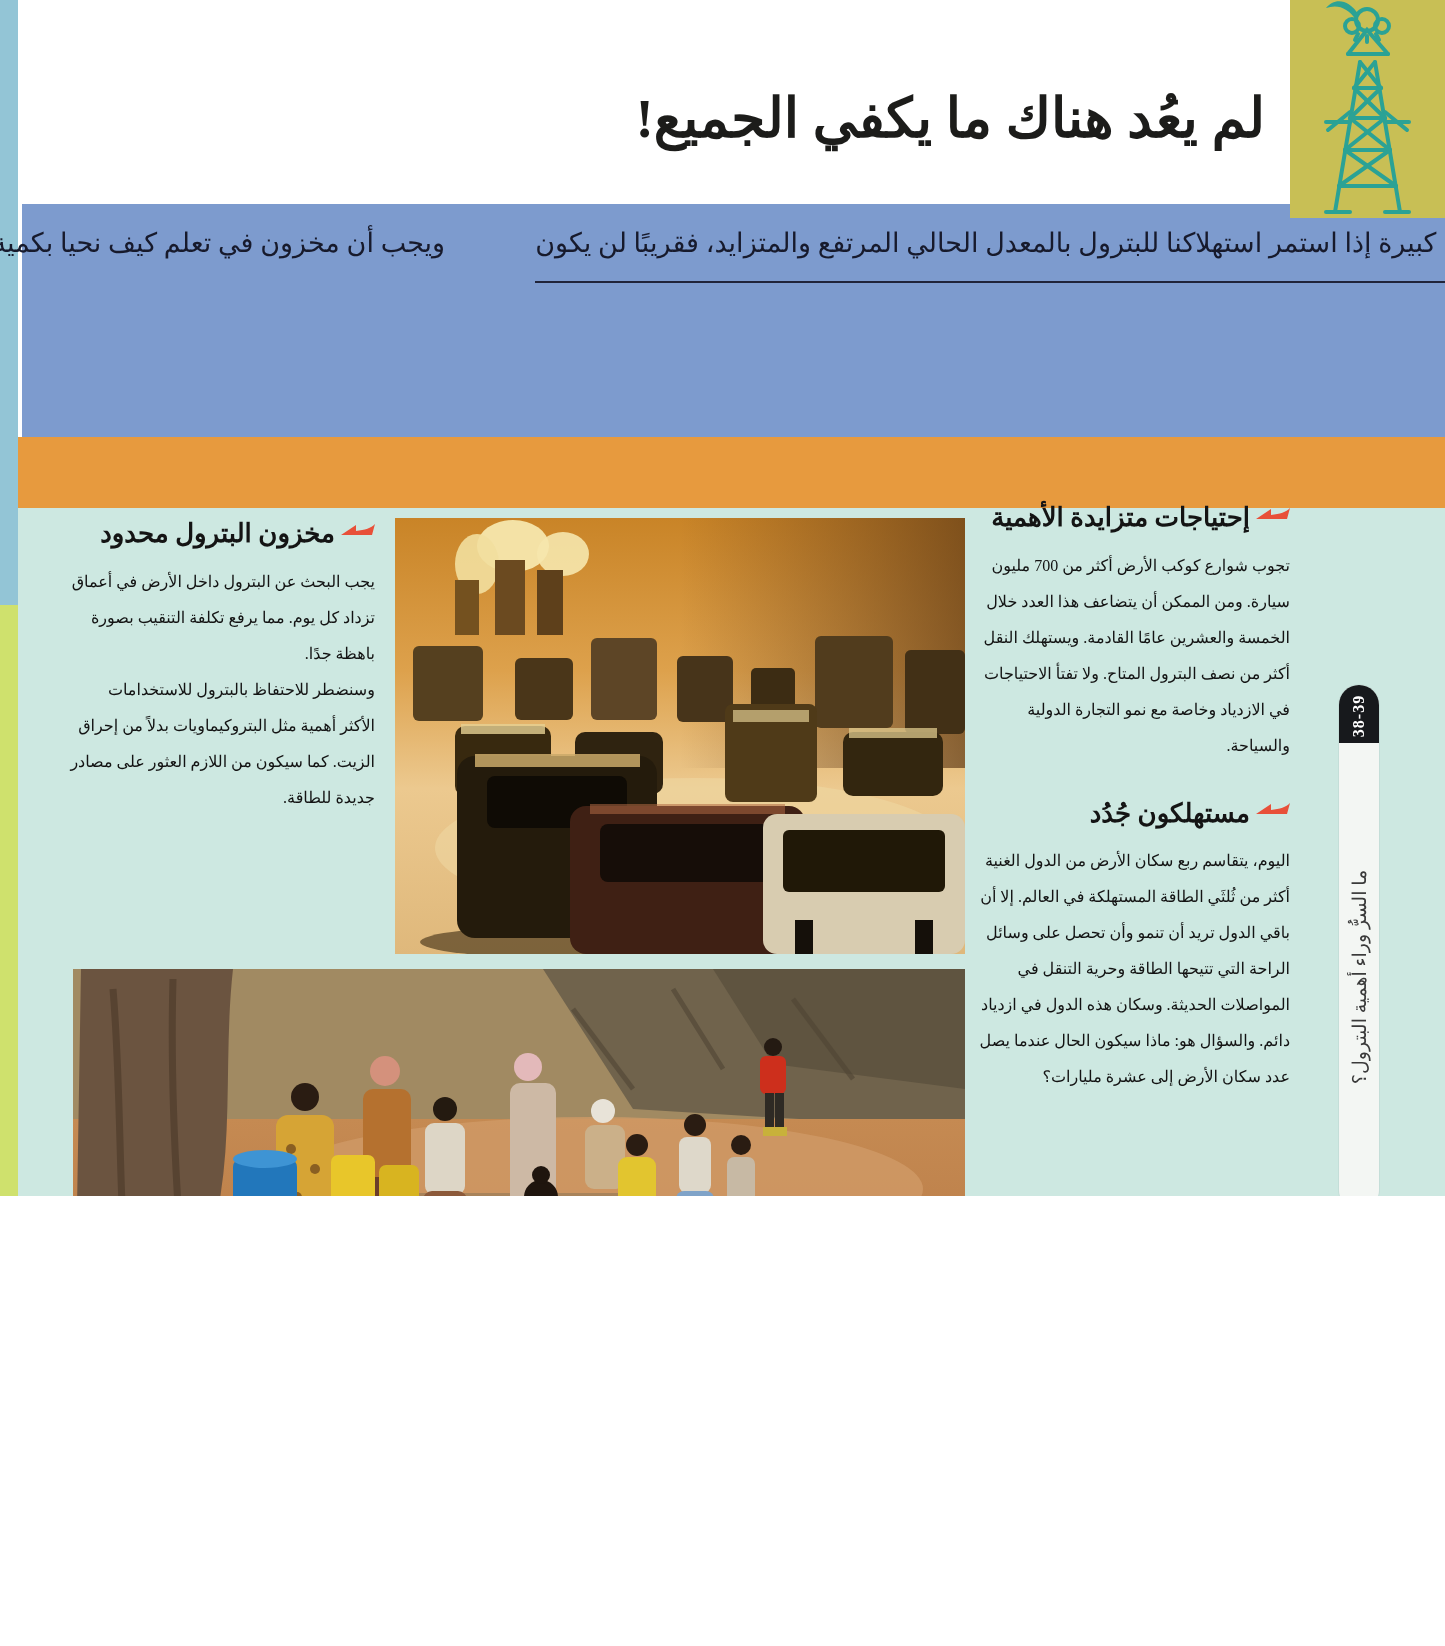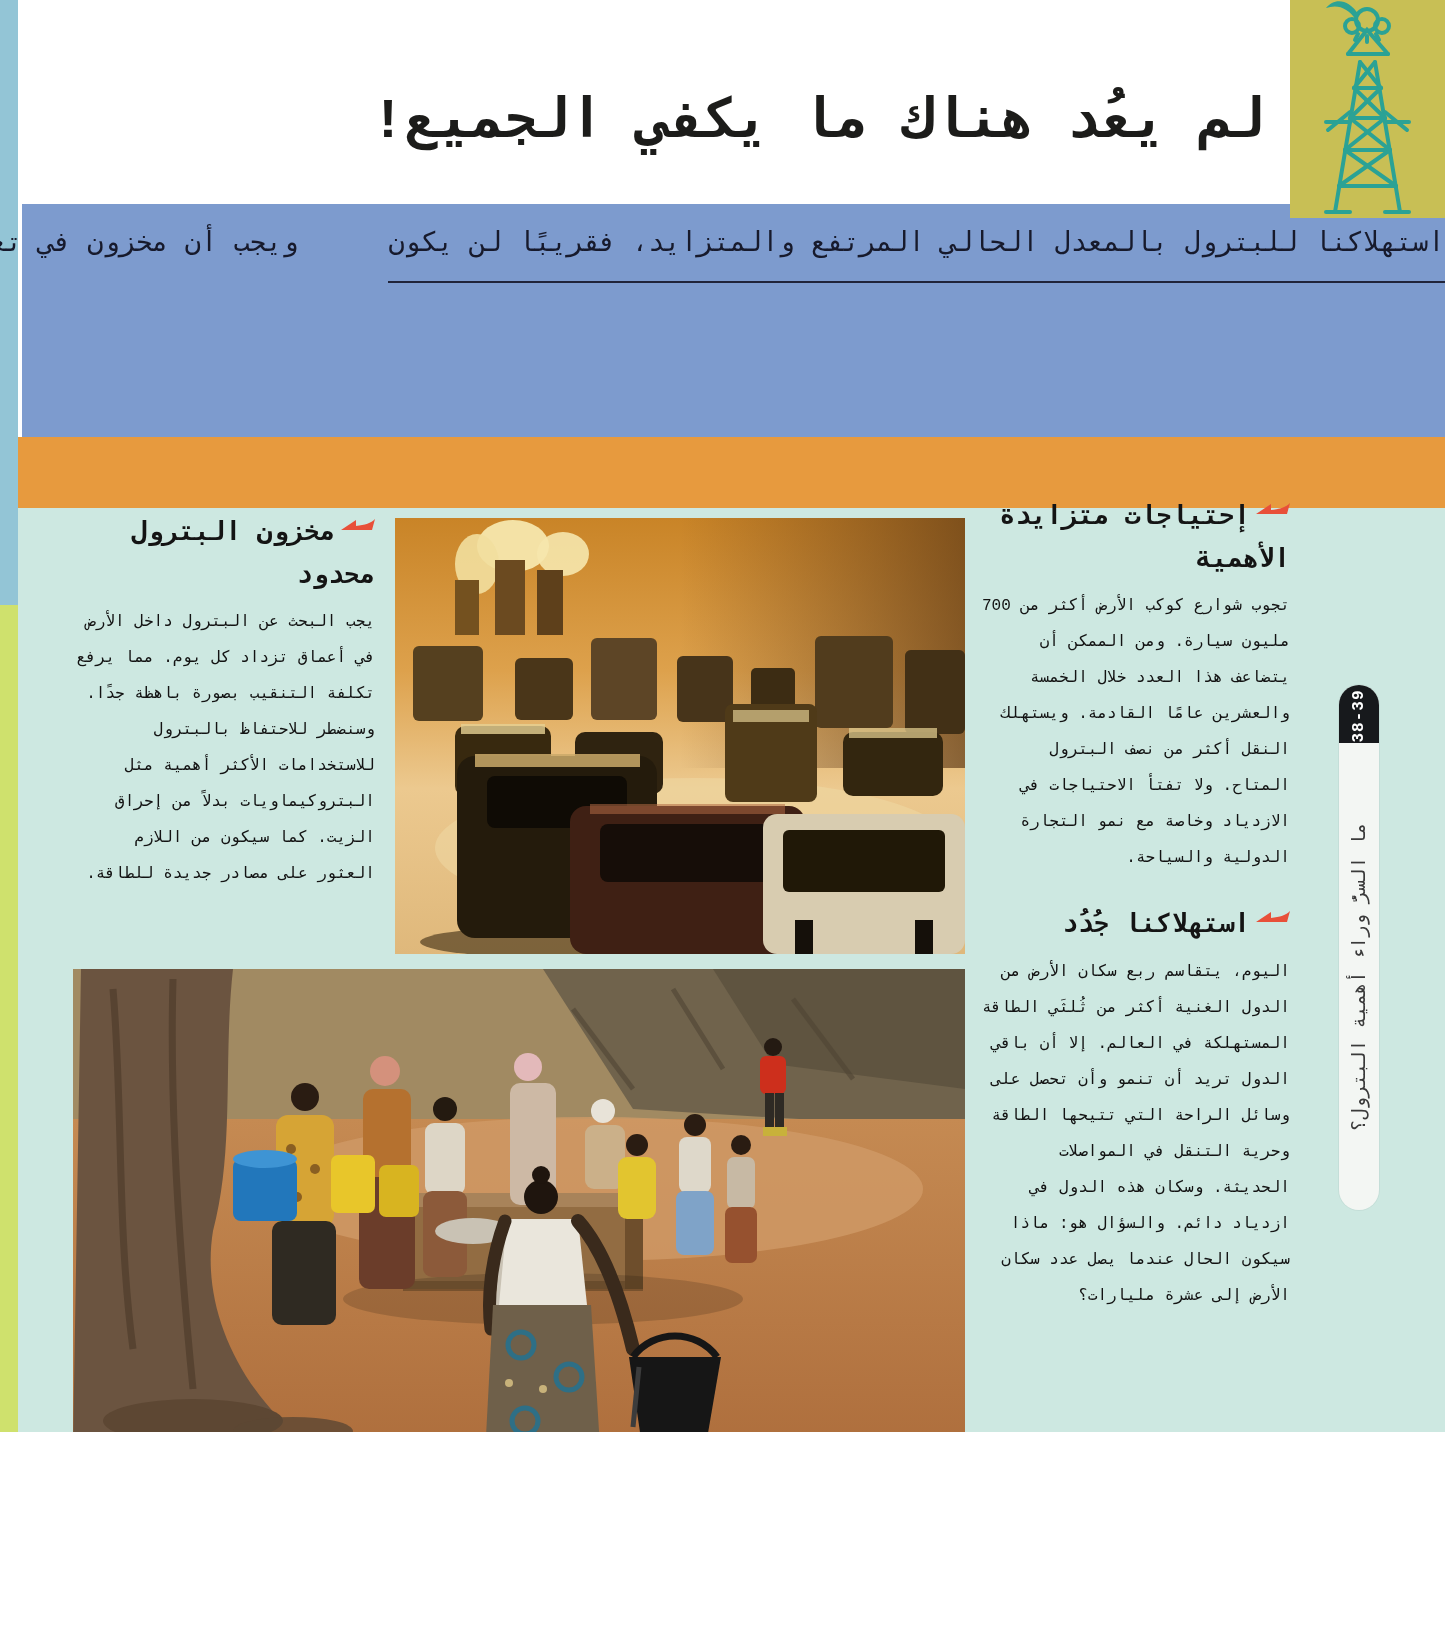--- a/index.html
+++ b/index.html
@@ -1,17 +1,17 @@
 <!DOCTYPE html>
 <html lang="ar"><head>
 <meta charset="utf-8">
 <style>
   html,body{margin:0;padding:0;background:#ffffff;}
-  .page{position:relative;width:1445px;height:1432px;background:#ffffff;overflow:hidden;
-        font-family:Liberation Mono, monospace;}
+  .page{position:relative;width:1445px;height:1196px;background:#ffffff;overflow:hidden;
+        font-family:Liberation Serif, serif;}
   .abs{position:absolute;}
 
   
   .strip-top{left:0;top:0;width:18px;height:605px;background:#93c5d6;}
   .strip-bottom{left:0;top:605px;width:18px;height:954px;background:#cfe16d;}
 
   
   .bottom-bar{left:0;top:1559px;width:1445px;height:87px;background:#0583c5;}
 
   
@@ -282,21 +282,21 @@
           </svg>
       </span><span>إحتياجات متزايدة الأهمية</span>
     </div>
     <div class="sec-body">تجوب شوارع كوكب الأرض أكثر من 700 مليون سيارة. ومن الممكن أن يتضاعف هذا العدد خلال الخمسة والعشرين عامًا القادمة. ويستهلك النقل أكثر من نصف البترول المتاح. ولا تفتأ الاحتياجات في الازدياد وخاصة مع نمو التجارة الدولية والسياحة.</div>
     <div class="gap"></div>
     <div class="sec-heading">
       <span class="arrow">
         <svg width="34" height="22" viewBox="0 0 34 22">
             <path d="M0 12 L15 2 L15 8 C24 7 30 5 34 1 L31 12 Z" fill="#e85039" transform="translate(0,3)"></path>
           </svg>
-      </span><span>استهلاكنا جُدُد</span>
+      </span><span>مستهلكون جُدُد</span>
     </div>
     <div class="sec-body">اليوم، يتقاسم ربع سكان الأرض من الدول الغنية أكثر من ثُلثَي الطاقة المستهلكة في العالم. إلا أن باقي الدول تريد أن تنمو وأن تحصل على وسائل الراحة التي تتيحها الطاقة وحرية التنقل في المواصلات الحديثة. وسكان هذه الدول في ازدياد دائم. والسؤال هو: ماذا سيكون الحال عندما يصل عدد سكان الأرض إلى عشرة مليارات؟</div>
   </div>
 
   <div class="col col-left">
     <div class="sec-heading">
       <span class="arrow">
         <svg width="34" height="22" viewBox="0 0 34 22">
             <path d="M0 12 L15 2 L15 8 C24 7 30 5 34 1 L31 12 Z" fill="#e85039" transform="translate(0,3)"></path>
           </svg>

